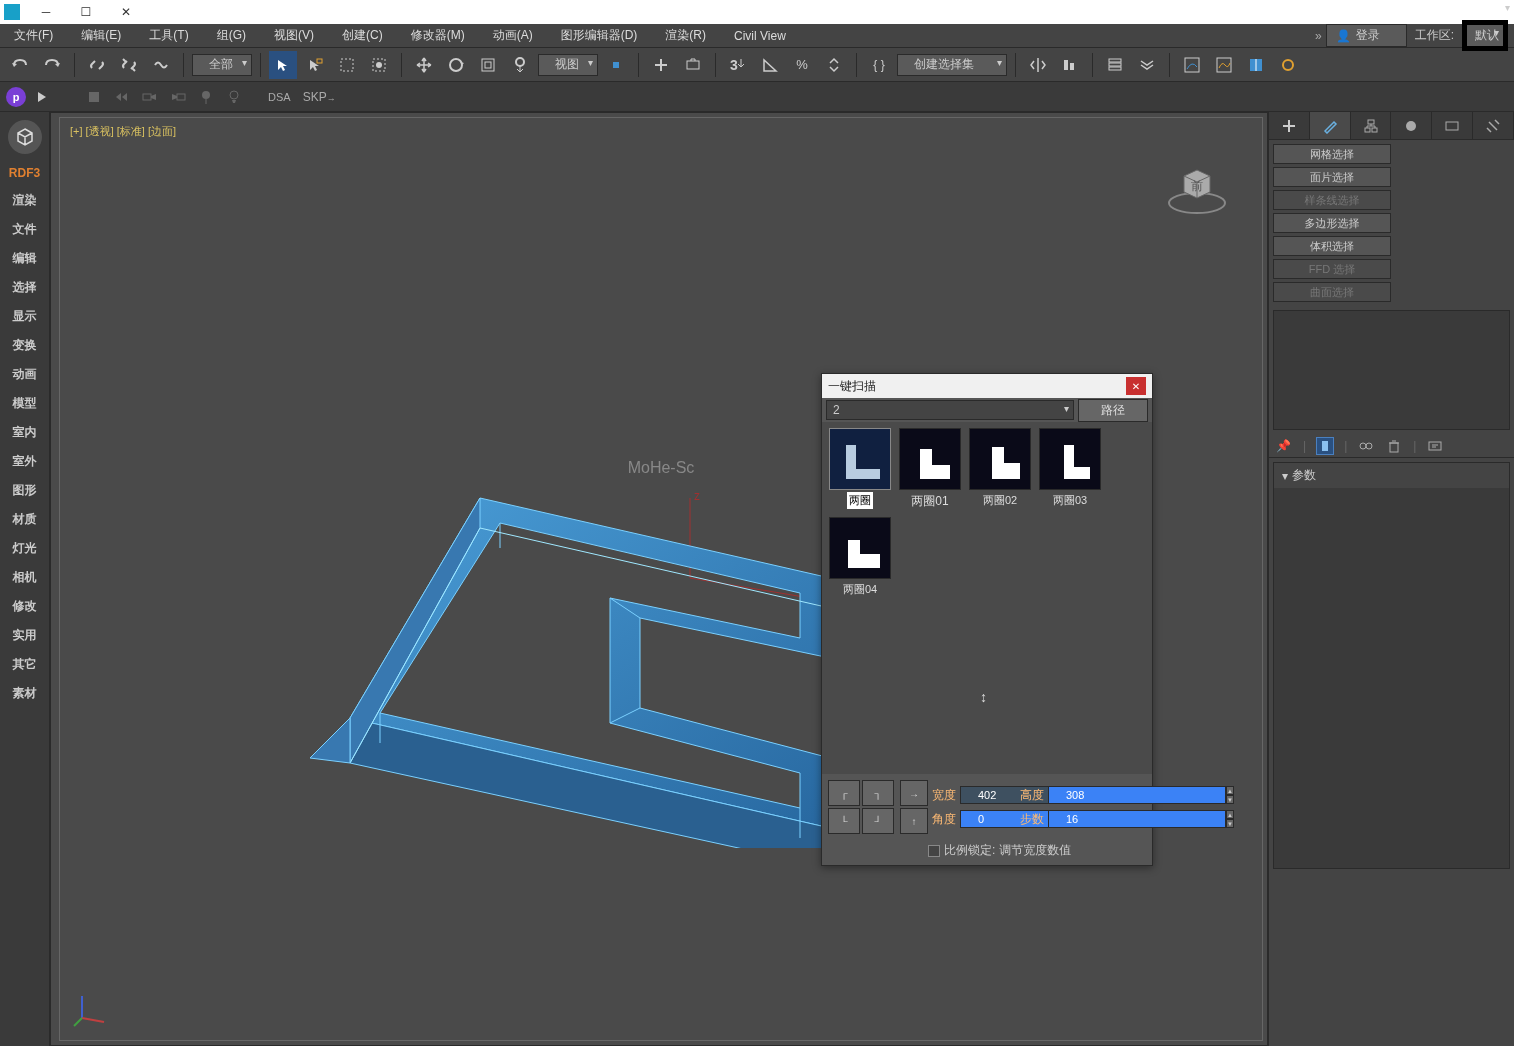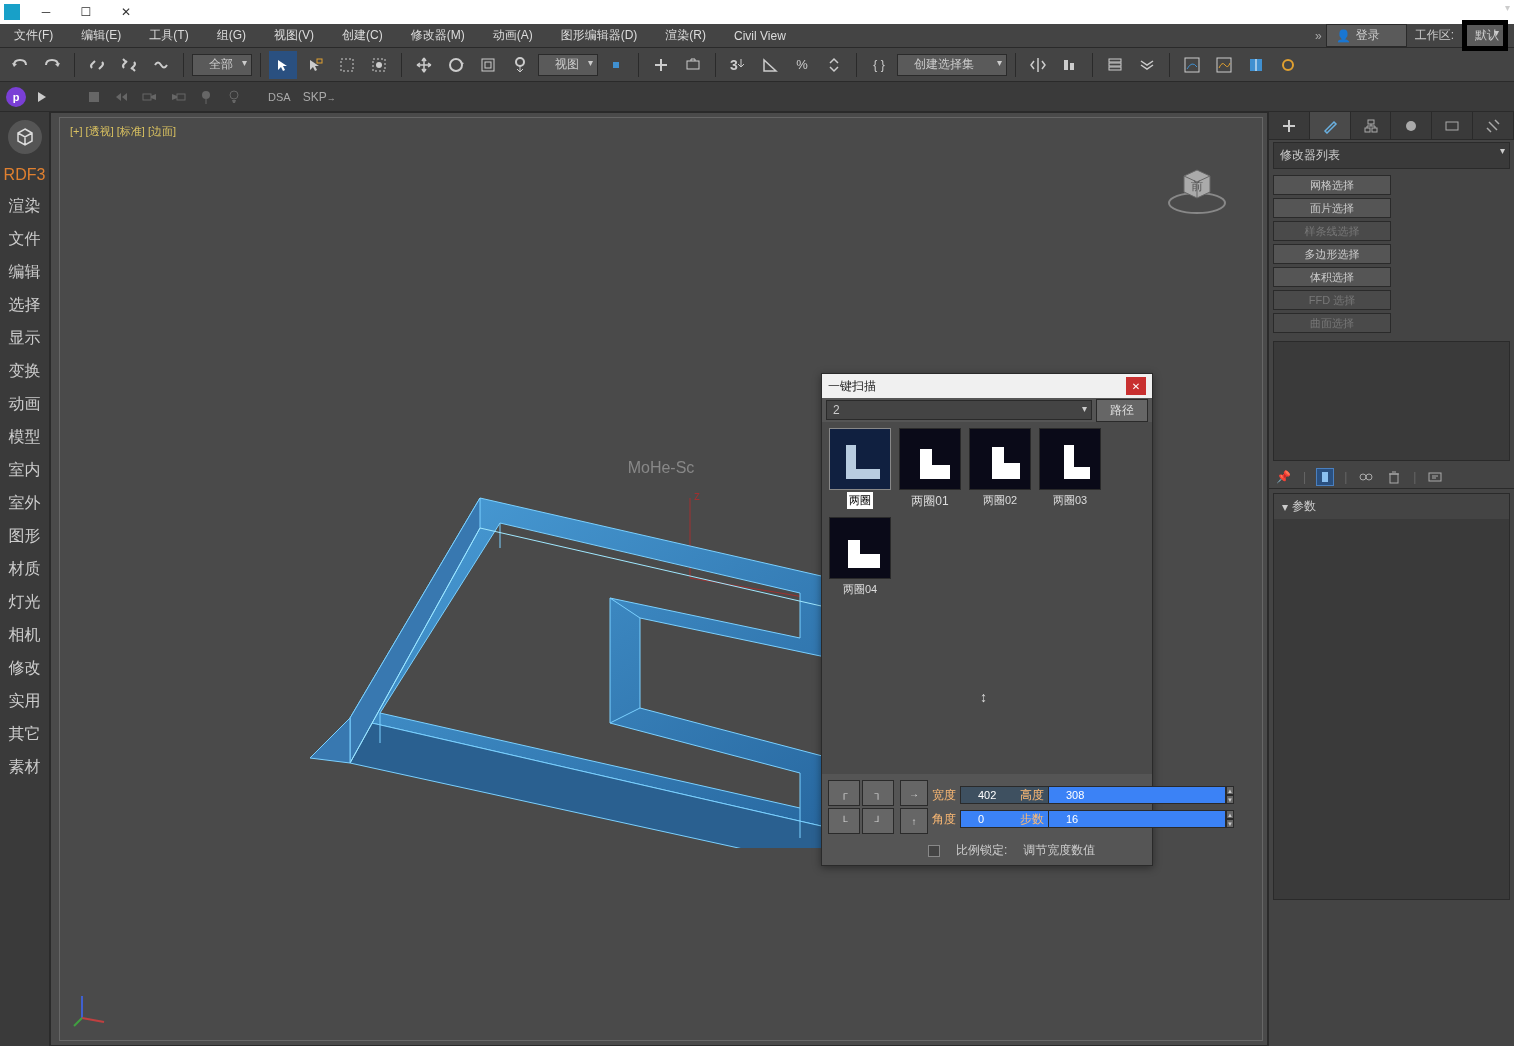--- a/index.html
+++ b/index.html
@@ -32,60 +32,60 @@
 .p-badge { width:20px; height:20px; border-radius:50%; background:#7a3fd6; color:white; display:flex; align-items:center; justify-content:center; font-size:11px; font-weight:bold;}
 .tb2-btn { width:24px; height:24px; display:flex; align-items:center; justify-content:center; cursor:pointer; color:#888;}
 .txt-btn { color:#aaa; font-size:11px; padding:0 4px; cursor:pointer;}
 
 
 .main { display:flex; height: calc(1046px - 24px - 24px - 34px - 30px); }
 
 
 .sidebar-left { width: 50px; background:#3a3a3a; border-right:1px solid #2a2a2a; display:flex; flex-direction:column; align-items:center; padding-top:8px;}
 .sidebar-logo { width:34px; height:34px; border-radius:50%; background:#555; display:flex; align-items:center; justify-content:center; margin-bottom:6px; cursor:pointer;}
-.sidebar-item { padding:6px 4px; color:#ccc; cursor:pointer; font-size:16px; text-align:center;}
+.sidebar-item { padding:6px 4px; color:#ccc; cursor:pointer; font-size:12px; text-align:center;font-weight:bold;}
 .sidebar-item.active { color:#e08030; }
 
 
 .viewport-area { flex:1; background:#4a4a4a; position:relative; border:1px solid #2a2a2a;}
 .viewport-inner { position:absolute; left:8px; top:4px; right:4px; bottom:4px; background:#4a4a4a; border:1px solid #666;}
 .viewport-label { position:absolute; left:10px; top:6px; color:#d8c060; font-size:11px;}
 .viewcube { position:absolute; right:30px; top:30px; width:70px; height:70px; }
 .watermark { position:absolute; left:50%; top:38%; transform:translate(-50%,-50%); color:#888; font-size:16px;}
 .axis-gizmo { position:absolute; left:12px; bottom:12px; width:40px; height:40px;}
 
 
 .geom { position:absolute; left:240px; top:350px; width:540px; height:380px; }
 
 
 .dialog { position:absolute; left:770px; top:260px; width:332px; background:#4a4a4a; border:1px solid #2a2a2a; box-shadow:0 2px 8px rgba(0,0,0,0.4);}
 .dialog-title { height:24px; background:#f0f0f0; color:#222; display:flex; align-items:center; padding:0 6px; font-size:12px;}
 .dialog-title .close-btn { margin-left:auto; width:20px; height:18px; background:#c83030; color:white; display:flex; align-items:center; justify-content:center; cursor:pointer; font-size:10px;}
 .dialog-toolbar { height:24px; background:#555; display:flex; align-items:center; padding:0 4px; gap:4px;}
 .dialog-drop { flex:1; background:#444; border:1px solid #2a2a2a; padding:2px 6px; cursor:pointer; position:relative;}
-.path-btn { background:#666; border:1px solid #2a2a2a; padding:2px 13px; cursor:pointer; color:#ddd;}
+.path-btn { background:#666; border:1px solid #2a2a2a; padding:2px 22px; cursor:pointer; color:#ddd;}
 .profile-grid { padding:6px; display:flex; flex-wrap:wrap; gap:6px; background:#4a4a4a;}
 .profile-tile { width:64px; display:flex; flex-direction:column; align-items:center; cursor:pointer;}
 .profile-swatch { width:62px; height:62px; background:#0a0a18; border:1px solid #2a2a2a; display:flex; align-items:flex-end; justify-content:flex-end; padding:6px;}
 .profile-swatch.selected { border:1px solid #888; background:#102040;}
 .profile-label { font-size:11px; color:#ddd; margin-top:2px; padding:1px 2px;}
 .profile-label.sel-lbl { background:#fff; color:#000;}
 .dialog-spacer { height:170px; background:#4a4a4a; position:relative;}
 .resize-handle { position:absolute; right:50%; top:50%; color:#ddd; font-size:14px;}
 .dialog-bottom { padding:6px; background:#555; display:flex; flex-wrap:wrap; gap:6px 4px; align-items:center;}
 .corner-btns { display:flex; flex-wrap:wrap; width:68px; gap:2px;}
 .corner-btn { width:32px; height:26px; background:#666; border:1px solid #2a2a2a; cursor:pointer; display:flex; align-items:center; justify-content:center; color:#ddd; font-size:10px;}
 .param-row { display:flex; align-items:center; gap:4px;}
 .param-lbl { color:#fdba74; font-size:12px;}
 .spinner { width:56px; height:18px; display:flex;}
 .spinner-input { flex:1; background:#3e5060; border:1px solid #2a2a2a; color:#fff; font-size:11px; padding:0 17px;}
 .spinner-input.normal { background:#3b82f6;}
 .spinner-btns { width:12px; display:flex; flex-direction:column;}
 .spinner-btns div { flex:1; background:#666; border:1px solid #2a2a2a; font-size:6px; display:flex; align-items:center; justify-content:center; cursor:pointer;}
-.checkbox-row { display:flex; align-items:center; gap:16px; width:100%;}
+.checkbox-row { display:flex; align-items:center; gap:4px; width:100%;}
 .checkbox { width:12px; height:12px; border:1px solid #888; background:#444; cursor:pointer;}
 
 
 .cmd-panel { width:246px; background:#444; border-left:1px solid #2a2a2a; display:flex; flex-direction:column;}
 .cmd-tabs { height:28px; display:flex; background:#3a3a3a; border-bottom:1px solid #2a2a2a;}
 .cmd-tab { flex:1; display:flex; align-items:center; justify-content:center; cursor:pointer; border-right:1px solid #2a2a2a; color:#aaa;}
 .cmd-tab.active { background:#4a4a4a; color:#e08030;}
 .name-row { display:flex; padding:4px; gap:2px;}
 .name-input { flex:1; background:#3a3a3a; border:1px solid #2a2a2a; padding:3px 6px; color:#ccc; font-family:monospace;}
 .color-swatch { width:22px; height:22px; background:#2a5080; border:1px solid #2a2a2a; cursor:pointer;}
@@ -594,23 +594,20 @@
           <svg width="16" height="16">
             <rect x="2" y="4" width="12" height="8" fill="none" stroke="#aaa"></rect>
           </svg>
         </div>
       <div class="cmd-tab">
           <svg width="16" height="16">
             <path d="M4 4 L12 12 M10 2 L14 6 M2 10 L6 14" stroke="#aaa" stroke-width="1.5"></path>
           </svg>
         </div>
     </div>
-    <div class="modlist-drop dropdown-arrow">
-      <span>修改器列表</span>
-    </div>
     <div class="sel-buttons">
       <div class="sel-btn">网格选择</div>
       <div class="sel-btn">面片选择</div>
       <div class="sel-btn disabled">样条线选择</div>
       <div class="sel-btn">多边形选择</div>
       <div class="sel-btn">体积选择</div>
       <div class="sel-btn disabled">FFD 选择</div>
       <div class="sel-btn disabled">曲面选择</div>
     </div>
     <div class="stack-area"></div>

